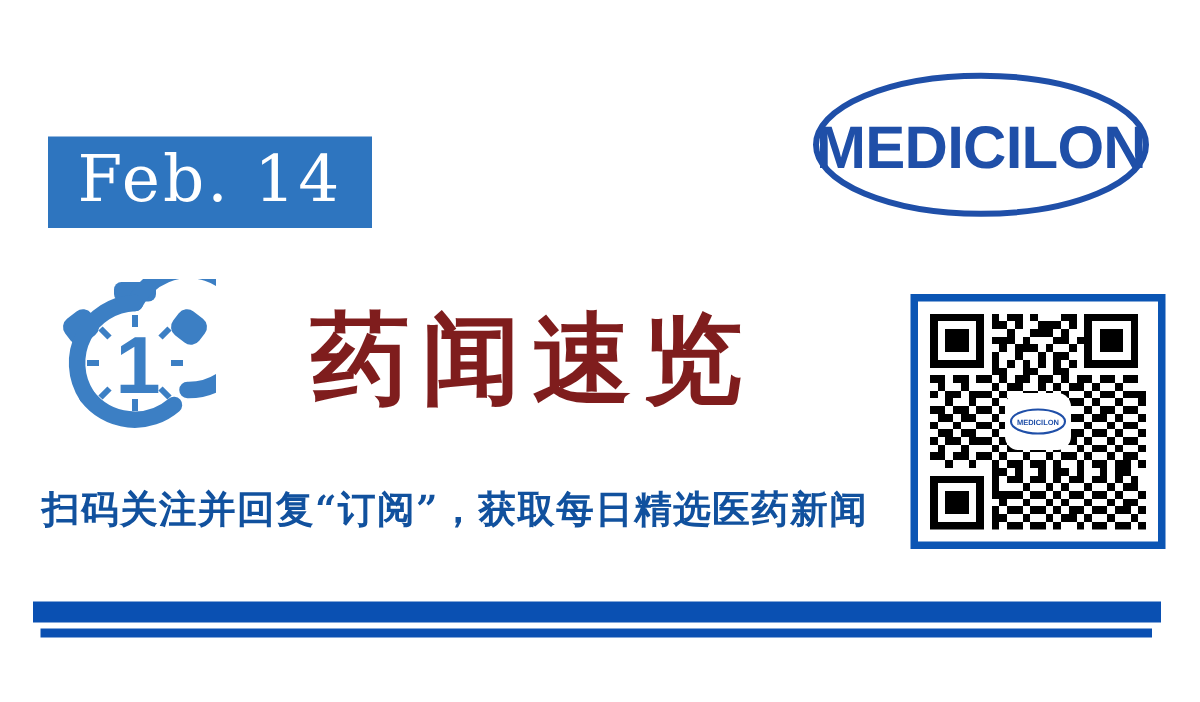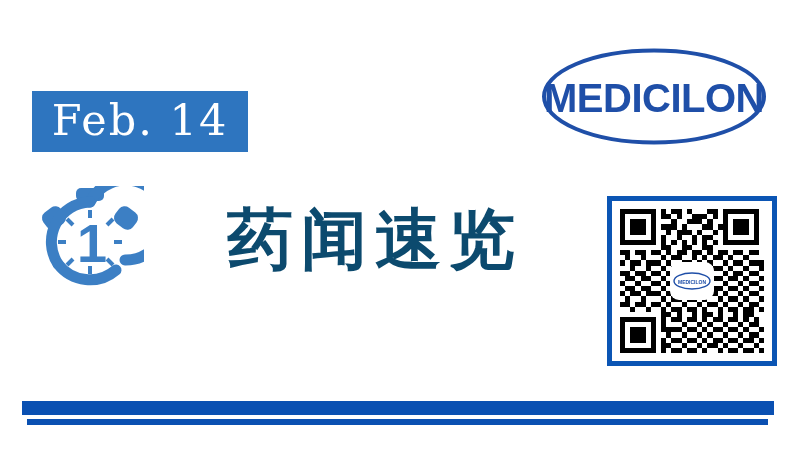--- a/index.html
+++ b/index.html
@@ -77,27 +77,27 @@
     top: 228px;
     font-size: 47px;
     font-weight: bold;
     color: #3c7fc4;
     letter-spacing: -1px;
     line-height: 1;
     font-family: "Liberation Sans", sans-serif;
   }
   .headline {
     position: absolute;
-    left: 227px;
+    left: 207px;
     top: 206px;
     font-family: "DejaVu Serif", serif;
     font-weight: bold;
     font-size: 66px;
     line-height: 1;
-    color: #0c4a6e;
+    color: #7f1d1d;
     letter-spacing: 8px;
     white-space: nowrap;
   }
 
   
   .subtitle {
     position: absolute;
     left: 28px;
     top: 325px;
     font-family: "DejaVu Serif", serif;
@@ -210,20 +210,21 @@
         </g>
 
         <text x="56" y="76" text-anchor="middle" font-family="Liberation Sans, sans-serif" font-size="54" font-weight="bold" fill="#3c7fc4">1</text>
       </svg>
     </div>
   </div>
 
 
   <div class="headline">药闻速览</div>
 
+  <div class="subtitle">扫码关注并回复“订阅”，获取每日精选医药新闻</div>
 
   <div class="qr-panel">
     <div class="qr-canvas">
       <svg id="qr-svg" viewBox="0 0 28 28" shape-rendering="crispEdges" aria-hidden="true">
           <rect x="0" y="0" width="1" height="1" fill="#000"></rect>
           <rect x="1" y="0" width="1" height="1" fill="#000"></rect>
           <rect x="2" y="0" width="1" height="1" fill="#000"></rect>
           <rect x="3" y="0" width="1" height="1" fill="#000"></rect>
           <rect x="4" y="0" width="1" height="1" fill="#000"></rect>
           <rect x="5" y="0" width="1" height="1" fill="#000"></rect>

